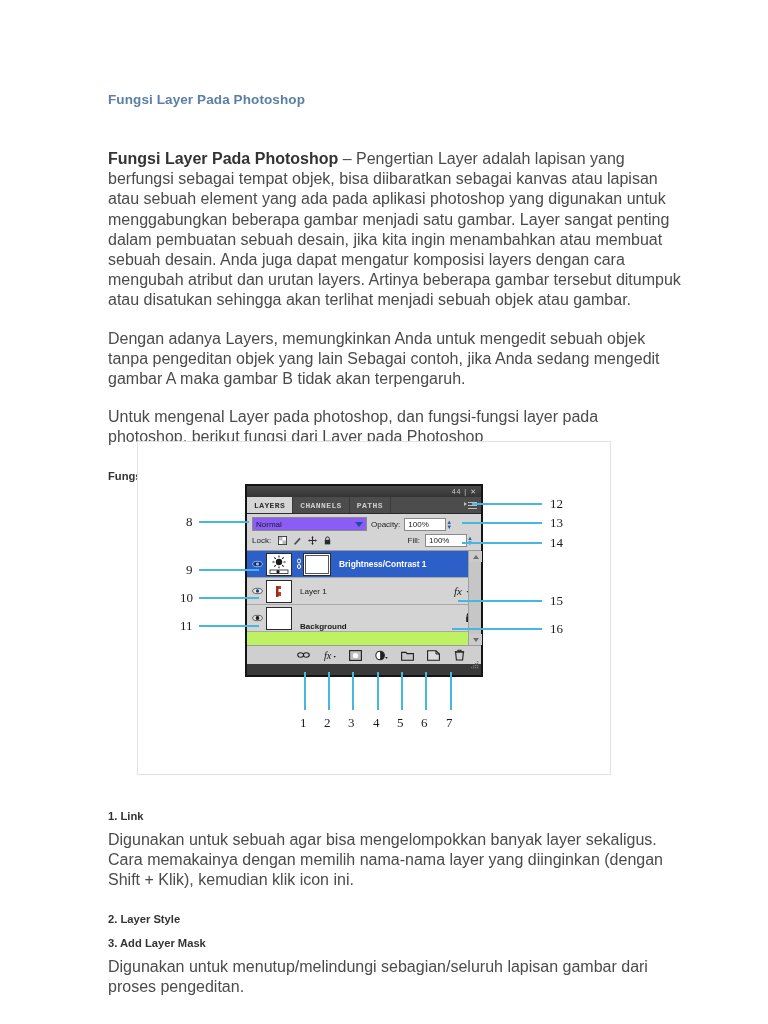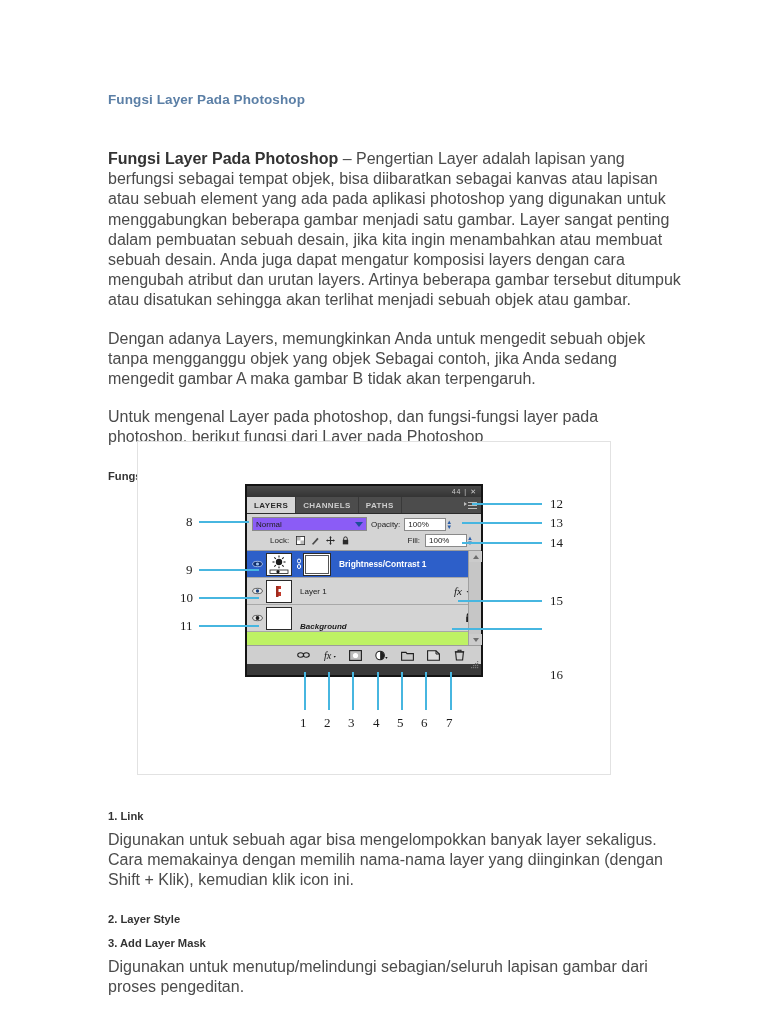--- a/index.html
+++ b/index.html
@@ -103,20 +103,21 @@
     letter-spacing: 1px;
     line-height: 9px;
   }
   .ps-tabs {
     height: 16px;
     background: #4c4c4c;
     display: flex;
     align-items: stretch;
     position: relative;
     border-bottom: 1px solid #2b2b2b;
+    font-family: Liberation Mono, monospace;
   }
   .ps-tab {
     padding: 0 7px;
     font-size: 8px;
     font-weight: bold;
     color: #cdcdcd;
     display: flex;
     align-items: center;
     letter-spacing: 0.4px;
     border-right: 1px solid #393939;
@@ -179,21 +180,21 @@
     position: relative;
   }
   .spin {
     position: absolute; right: -9px; top: 1px;
     width: 8px; height: 11px;
     font-size: 6px; color: #2c5fa8; line-height: 5px;
   }
   .row-lock {
     display: flex;
     align-items: center;
-    padding: 1px 5px 3px 23px;
+    padding: 1px 5px 3px 5px;
     gap: 5px;
   }
   .lock-icons { display: flex; gap: 6px; align-items: center; margin-left: 2px; }
   .lock-ic { width: 9px; height: 9px; display: block; }
   .spacer { flex: 1; }
 
   
   .layer-list {
     background: #bef264;
     border-top: 1px solid #9c9c9c;
@@ -222,21 +223,21 @@
   }
   .thumb.mask { width: 26px; height: 21px; }
   .layer-name {
     font-size: 8px;
     color: #1a1a1a;
     flex: 1;
     padding-left: 5px;
     white-space: nowrap;
   }
   .layer-row.selected .layer-name { color: #ffffff; font-weight: bold; font-size: 8.4px; }
-  .layer-name.italic { font-style: italic; font-weight: bold; margin-top: 16px; }
+  .layer-name.italic { font-weight: bold; margin-top: 16px; }
   .fx-mark { font-family: "Liberation Serif", serif; font-style: italic; font-size: 11px; color: #1a1a1a; padding-right: 4px; }
   .lock-mark { padding-right: 6px; }
   .chain-mark { width: 8px; flex: 0 0 8px; display:flex; align-items:center; justify-content:center;}
 
   .scrollbar {
     position: absolute;
     right: 0; top: 0;
     width: 13px; height: 100%;
     background: #c6c6c6;
     border-left: 1px solid #a0a0a0;
@@ -273,21 +274,21 @@
 <body>
 
 <div class="page">
 
   <div class="content">
 
     <h1 class="page-title">Fungsi Layer Pada Photoshop</h1>
 
     <p class="para"><b>Fungsi Layer Pada Photoshop</b><span> – Pengertian Layer adalah lapisan yang berfungsi sebagai tempat objek, bisa diibaratkan sebagai kanvas atau lapisan atau sebuah element yang ada pada aplikasi photoshop yang digunakan untuk menggabungkan beberapa gambar menjadi satu gambar. Layer sangat penting dalam pembuatan sebuah desain, jika kita ingin menambahkan atau membuat sebuah desain. Anda juga dapat mengatur komposisi layers dengan cara mengubah atribut dan urutan layers. Artinya beberapa gambar tersebut ditumpuk atau disatukan sehingga akan terlihat menjadi sebuah objek atau gambar.</span></p>
 
-    <p class="para">Dengan adanya Layers, memungkinkan Anda untuk mengedit sebuah objek tanpa mengganggu objek yang objek Sebagai contoh, jika Anda sedang mengedit gambar A maka gambar B tidak akan terpengaruh.</p>
+    <p class="para">Dengan adanya Layers, memungkinkan Anda untuk mengedit sebuah objek tanpa pengeditan objek yang lain Sebagai contoh, jika Anda sedang mengedit gambar A maka gambar B tidak akan terpengaruh.</p>
 
     <p class="para">Untuk mengenal Layer pada photoshop, dan fungsi-fungsi layer pada photoshop, berikut fungsi dari Layer pada Photoshop</p>
 
     <h2 class="sub">Fungsi Layer Pada Photoshop</h2>
   </div>
 
   <div class="figure-frame">
     <div class="fig-inner"></div>
   </div>
 
@@ -529,21 +530,21 @@
   <div class="lead" style="left:462px; top:522px; width:80px;"></div>
   <span class="num" style="left:550px; top:516px;">13</span>
 
   <div class="lead" style="left:462px; top:542px; width:80px;"></div>
   <span class="num" style="left:550px; top:536px;">14</span>
 
   <div class="lead" style="left:458px; top:600px; width:84px;"></div>
   <span class="num" style="left:550px; top:594px;">15</span>
 
   <div class="lead" style="left:452px; top:628px; width:90px;"></div>
-  <span class="num" style="left:550px; top:622px;margin-top:46px;">16</span>
+  <span class="num" style="left:550px; top:622px;">16</span>
 
   <div class="lead v" style="left:304px; top:672px; height:38px; width:2px;"></div>
   <span class="num" style="left:300px; top:716px;">1</span>
 
   <div class="lead v" style="left:328px; top:672px; height:38px; width:2px;"></div>
   <span class="num" style="left:324px; top:716px;">2</span>
 
   <div class="lead v" style="left:352px; top:672px; height:38px; width:2px;"></div>
   <span class="num" style="left:348px; top:716px;">3</span>
 

